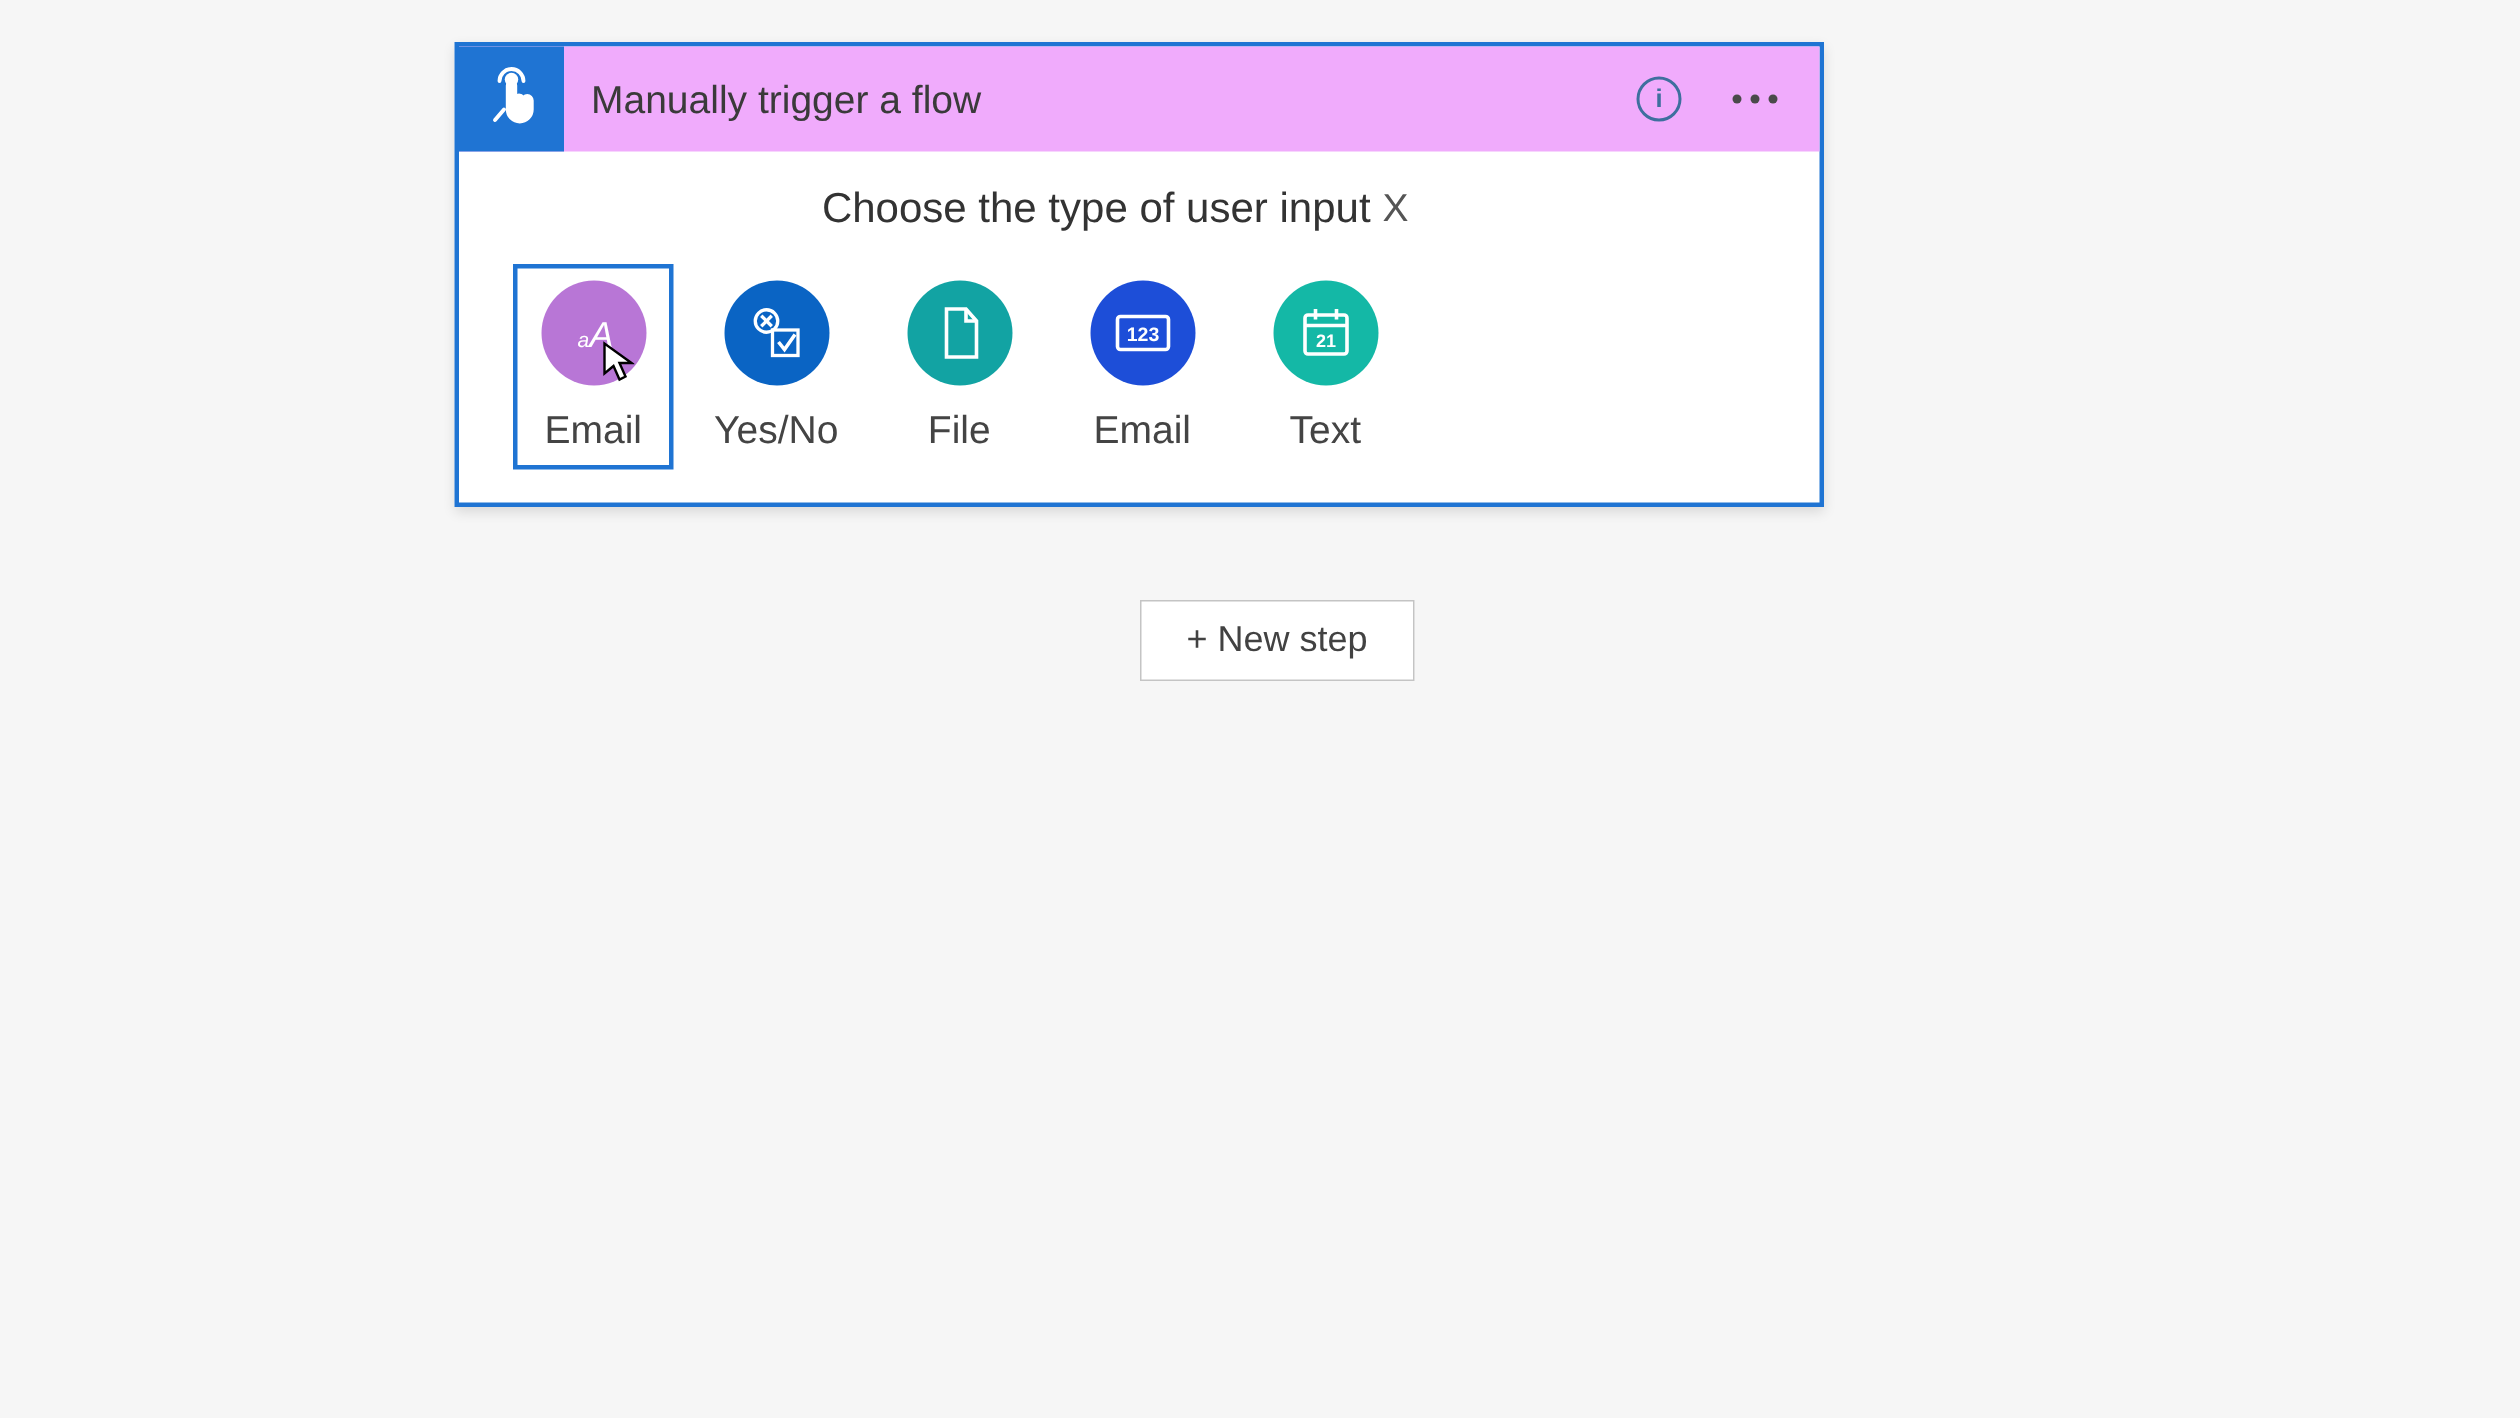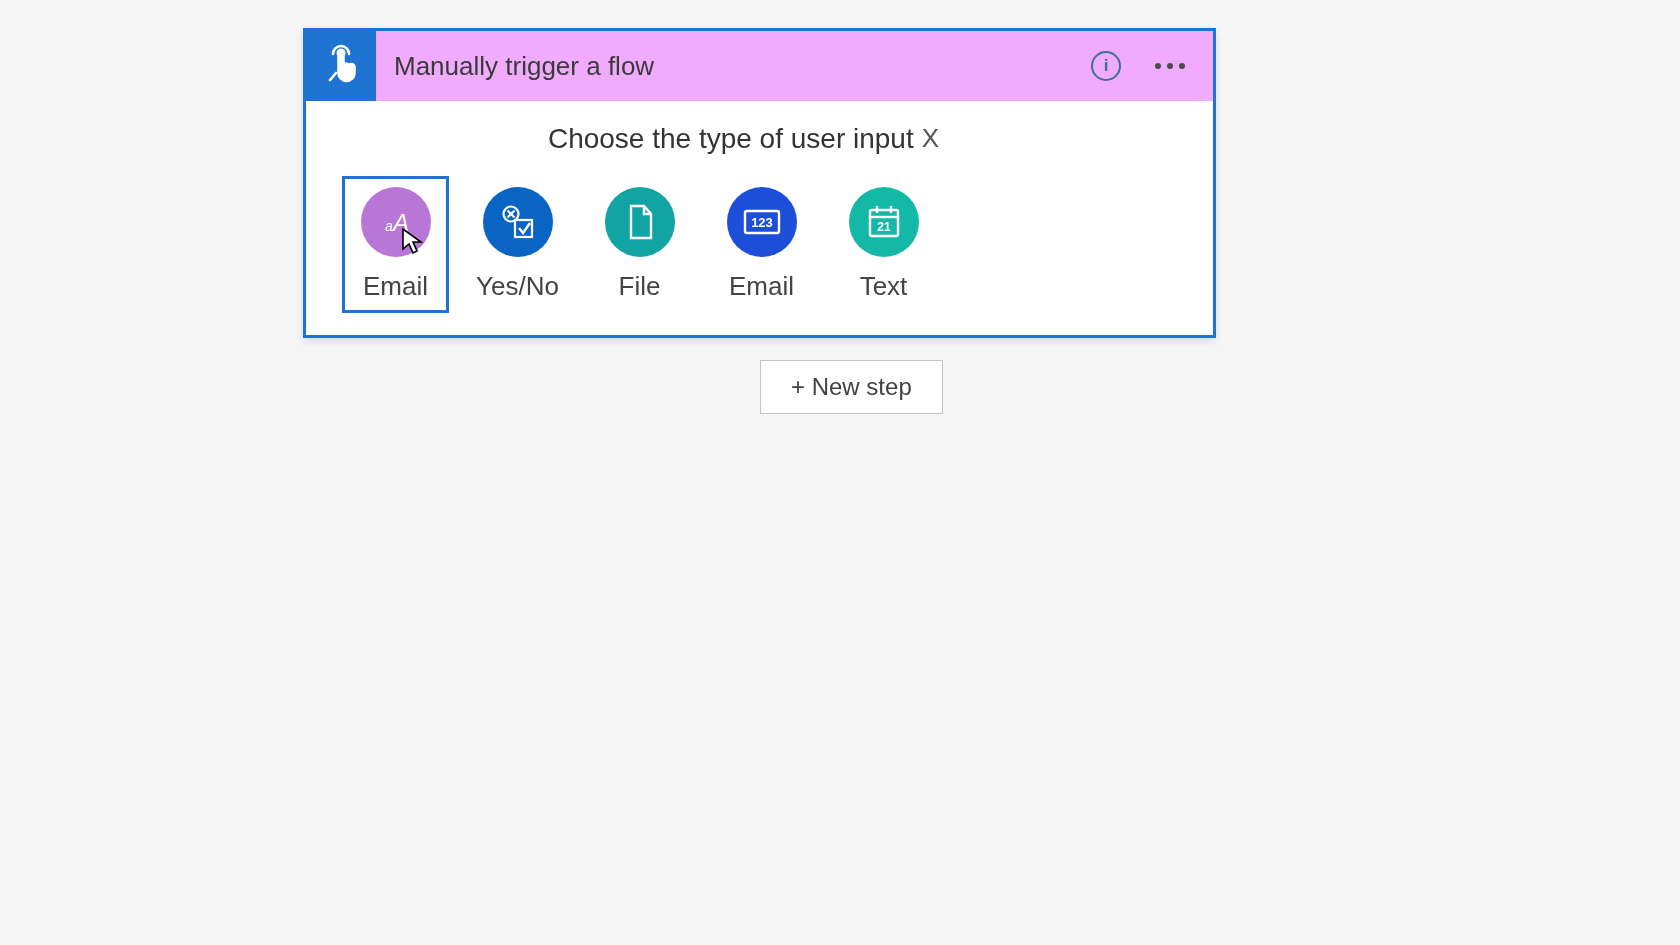--- a/index.html
+++ b/index.html
@@ -134,21 +134,21 @@
     .c-number { background: #1d4ed8; }
     .c-date   { background: #14b8a6; }
     .cursor-arrow {
       position: absolute;
       left: 50%;
       top: 50%;
       transform: translate(5px, 5px);
     }
     .action-row {
       position: absolute;
-      top: 360px;
+      top: 400px;
       left: 50%;
       transform: translateX(-80px);
       display: flex;
       gap: 47px;
     }
     .action-btn {
       height: 54px;
       padding: 0 30px;
       min-width: 182px;
       border: 1.5px solid #c4c4c4;

